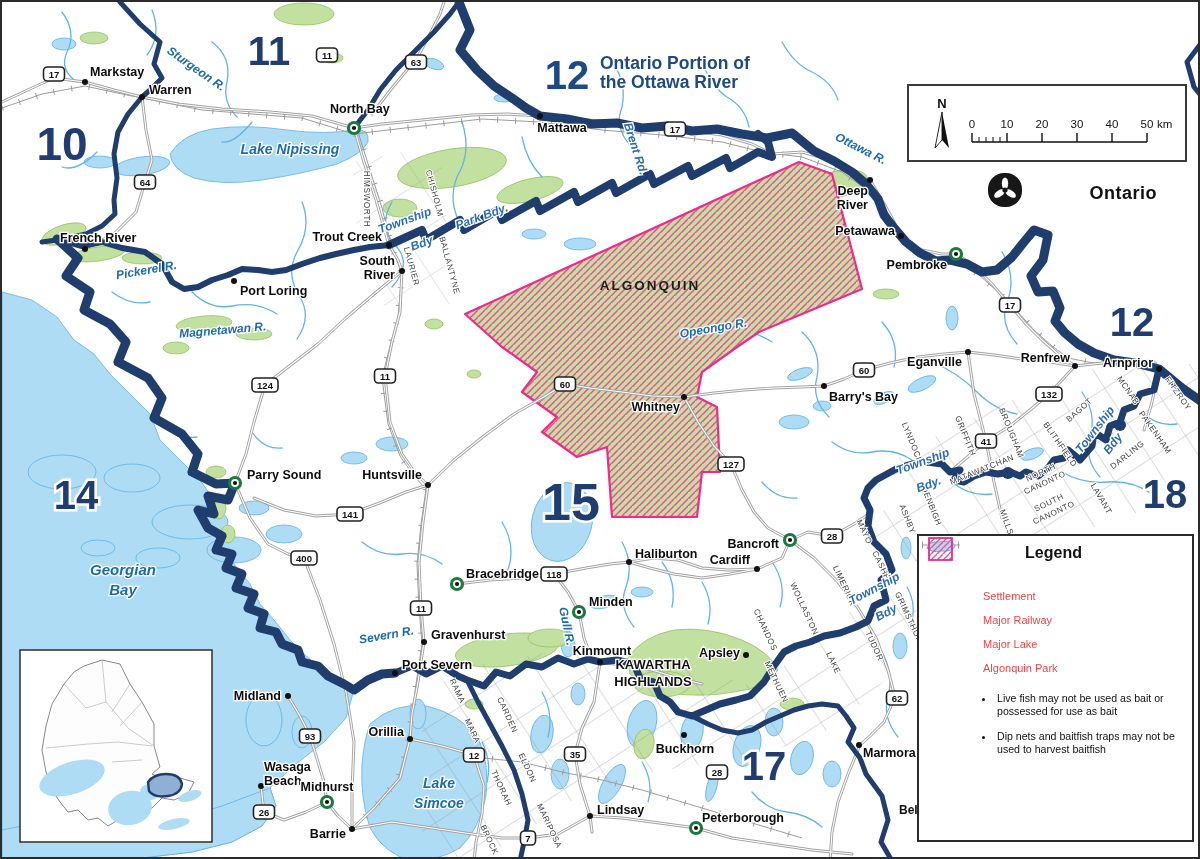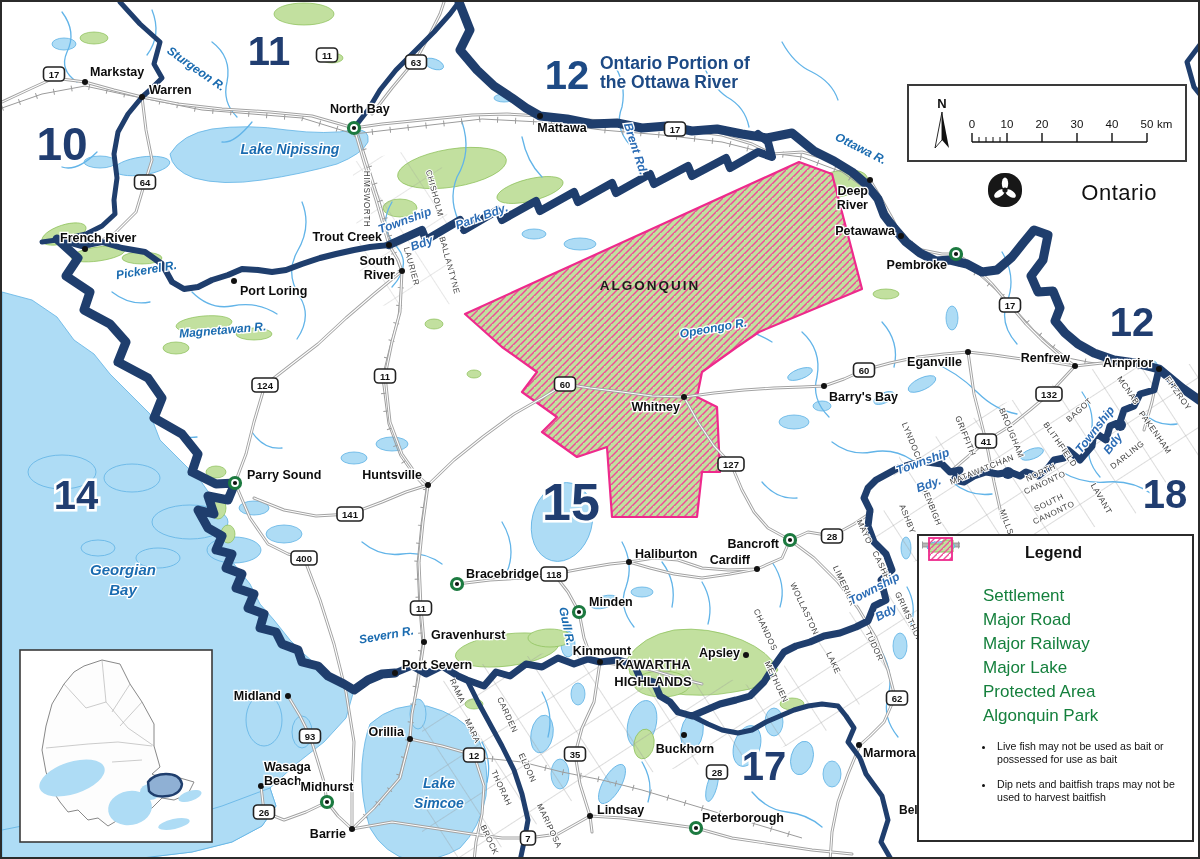--- a/index.html
+++ b/index.html
@@ -10,26 +10,26 @@
   .rdc{stroke:#ffffff;stroke-width:1.1;fill:none;stroke-linejoin:round;stroke-linecap:round;}
   .rl{stroke:#9b9b9b;stroke-width:1;fill:none;}
   .rlt{stroke:#9b9b9b;stroke-width:6;fill:none;stroke-dasharray:1 17;}
   .riv{stroke:#62b4e8;stroke-width:1.3;fill:none;stroke-linecap:round;}
   .bd{stroke:#1f3e6d;fill:none;stroke-linejoin:round;stroke-linecap:round;}
   .lk{fill:#aedcf5;stroke:#5fb2e5;stroke-width:0.8;}
   .gr{fill:#c2e09f;stroke:#8abf56;stroke-width:0.7;}
   .twpline{stroke:#999;stroke-width:.8;}
   #scalebox{position:absolute;left:905px;top:82px;width:280px;height:78px;background:#fff;border:2px solid #3a3a3a;box-sizing:border-box;}
   #logo{position:absolute;left:985px;top:170px;width:170px;height:42px;display:flex;align-items:center;justify-content:flex-end;gap:8px;}
-  #logo .word{font-size:22px;font-weight:normal;color:#111;letter-spacing:.5px;}
+  #logo .word{font-size:18px;font-weight:bold;color:#111;letter-spacing:.5px;}
   #legend{position:absolute;left:915px;top:532px;width:277px;height:308px;background:#fff;border:2px solid #2b2b2b;box-sizing:border-box;padding:6px 10px 4px 6px;}
   #legend h3{margin:2px 0 22px 0;text-align:center;font-size:16px;color:#111;}
   .lrow{display:flex;align-items:center;height:24px;}
   .lsym{width:58px;display:flex;justify-content:center;align-items:center;flex:none;}
-  .llab{font-size:17px;color:#15803d;}
+  .llab{font-size:11px;color:#ef4444;}
   #park-notes{margin:1px 0 0 58px;padding:0;font-size:10.6px;color:#111;line-height:1.22;}
   #park-notes li{margin:12px 0 3px 0;padding-left:2px;list-style:disc;margin-left:12px;}
 </style>
 </head>
 <body>
 
 <div id="stage">
 <svg id="map" width="1200" height="859" viewBox="0 0 1200 859">
   <defs>
     <pattern id="hatch" width="7" height="7" patternUnits="userSpaceOnUse">
@@ -671,50 +671,33 @@
           <span class="lsym">
             <svg width="44" height="18">
               <circle cx="22" cy="9" r="3.2" fill="#111"></circle>
             </svg>
           </span>
           <span class="llab">Settlement</span>
         </div>
         <div class="lrow">
           <span class="lsym">
             <svg width="44" height="18">
-              <line x1="3" y1="9" x2="41" y2="9" stroke="#a3a3a3" stroke-width="5"></line>
-              <line x1="3" y1="9" x2="41" y2="9" stroke="#fff" stroke-width="1.2"></line>
-            </svg>
-          </span>
-          <span class="llab">Major Road</span>
-        </div>
-        <div class="lrow">
-          <span class="lsym">
-            <svg width="44" height="18">
               <line x1="3" y1="9" x2="41" y2="9" stroke="#9b9b9b" stroke-width="1.2"></line>
               <line x1="3" y1="9" x2="41" y2="9" stroke="#9b9b9b" stroke-width="7" stroke-dasharray="1 11"></line>
             </svg>
           </span>
           <span class="llab">Major Railway</span>
         </div>
         <div class="lrow">
           <span class="lsym">
             <svg width="44" height="20">
               <path d="M8,12 Q10,5 20,6 Q34,4 36,10 Q34,16 22,15 Q12,17 8,12 Z" fill="#aedcf5" stroke="#5fb2e5"></path>
             </svg>
           </span>
           <span class="llab">Major Lake</span>
-        </div>
-        <div class="lrow">
-          <span class="lsym">
-            <svg width="44" height="20">
-              <path d="M10,8 L24,8 L24,4 L34,4 L34,16 L10,16 Z" fill="#c2e09f" stroke="#8abf56"></path>
-            </svg>
-          </span>
-          <span class="llab">Protected Area</span>
         </div>
         <div class="lrow">
           <span class="lsym">
             <svg width="44" height="26">
               <defs>
                 <pattern id="lh" width="6" height="6" patternUnits="userSpaceOnUse">
                   <path d="M-1,7 L7,-1 M-1,13 L13,-1" stroke="#ee4d97" stroke-width="1.4"></path>
                 </pattern>
               </defs>
               <rect x="10" y="2" width="23" height="22" fill="url(#lh)" stroke="#ee2a8c" stroke-width="1.8"></rect>

